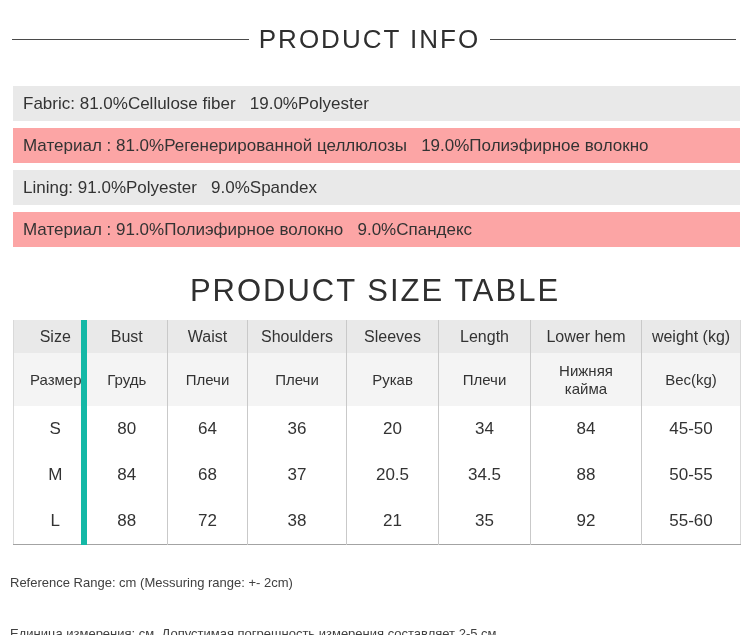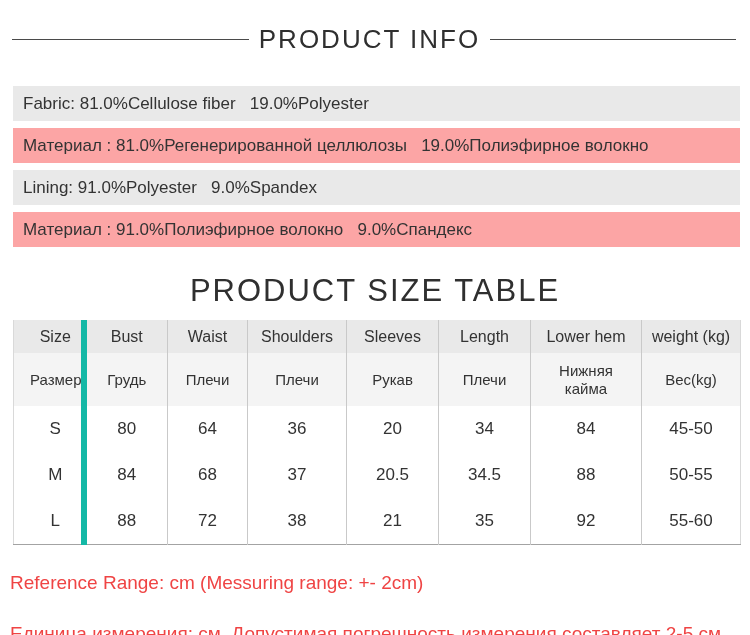--- a/index.html
+++ b/index.html
@@ -30,21 +30,21 @@
                                    font-weight:normal; color:#333; overflow:hidden; }
   .size-table th:first-child, .size-table td:first-child { border-right:6px solid #14b8a6;padding-left:16px; }
   .size-table th:last-child, .size-table td:last-child { border-right:none; }
   tr.head-en th { height:33px; background:#e9e9e9; font-size:16px; }
   tr.head-ru th { height:53px; background:#f4f4f4; font-size:15px; line-height:1.2; }
   tr.head-ru th.narrow { padding:0 24px; }
   .size-table tbody td { height:46px; font-size:17px; background:#ffffff; }
 
   
   .notes { margin:27px 0 0 10px; }
-  .note { font-size:19px; line-height:21px; color:#ef4444; white-space:pre; }
+  .note { font-size:13px; line-height:21px; color:#404040; white-space:pre; }
   .note + .note { margin-top:30px; }
 </style>
 </head>
 <body>
 
 <div class="page">
 
   <div class="title-row">
     <span class="hline left"></span>
     <span class="title-mid">PRODUCT INFO</span>

